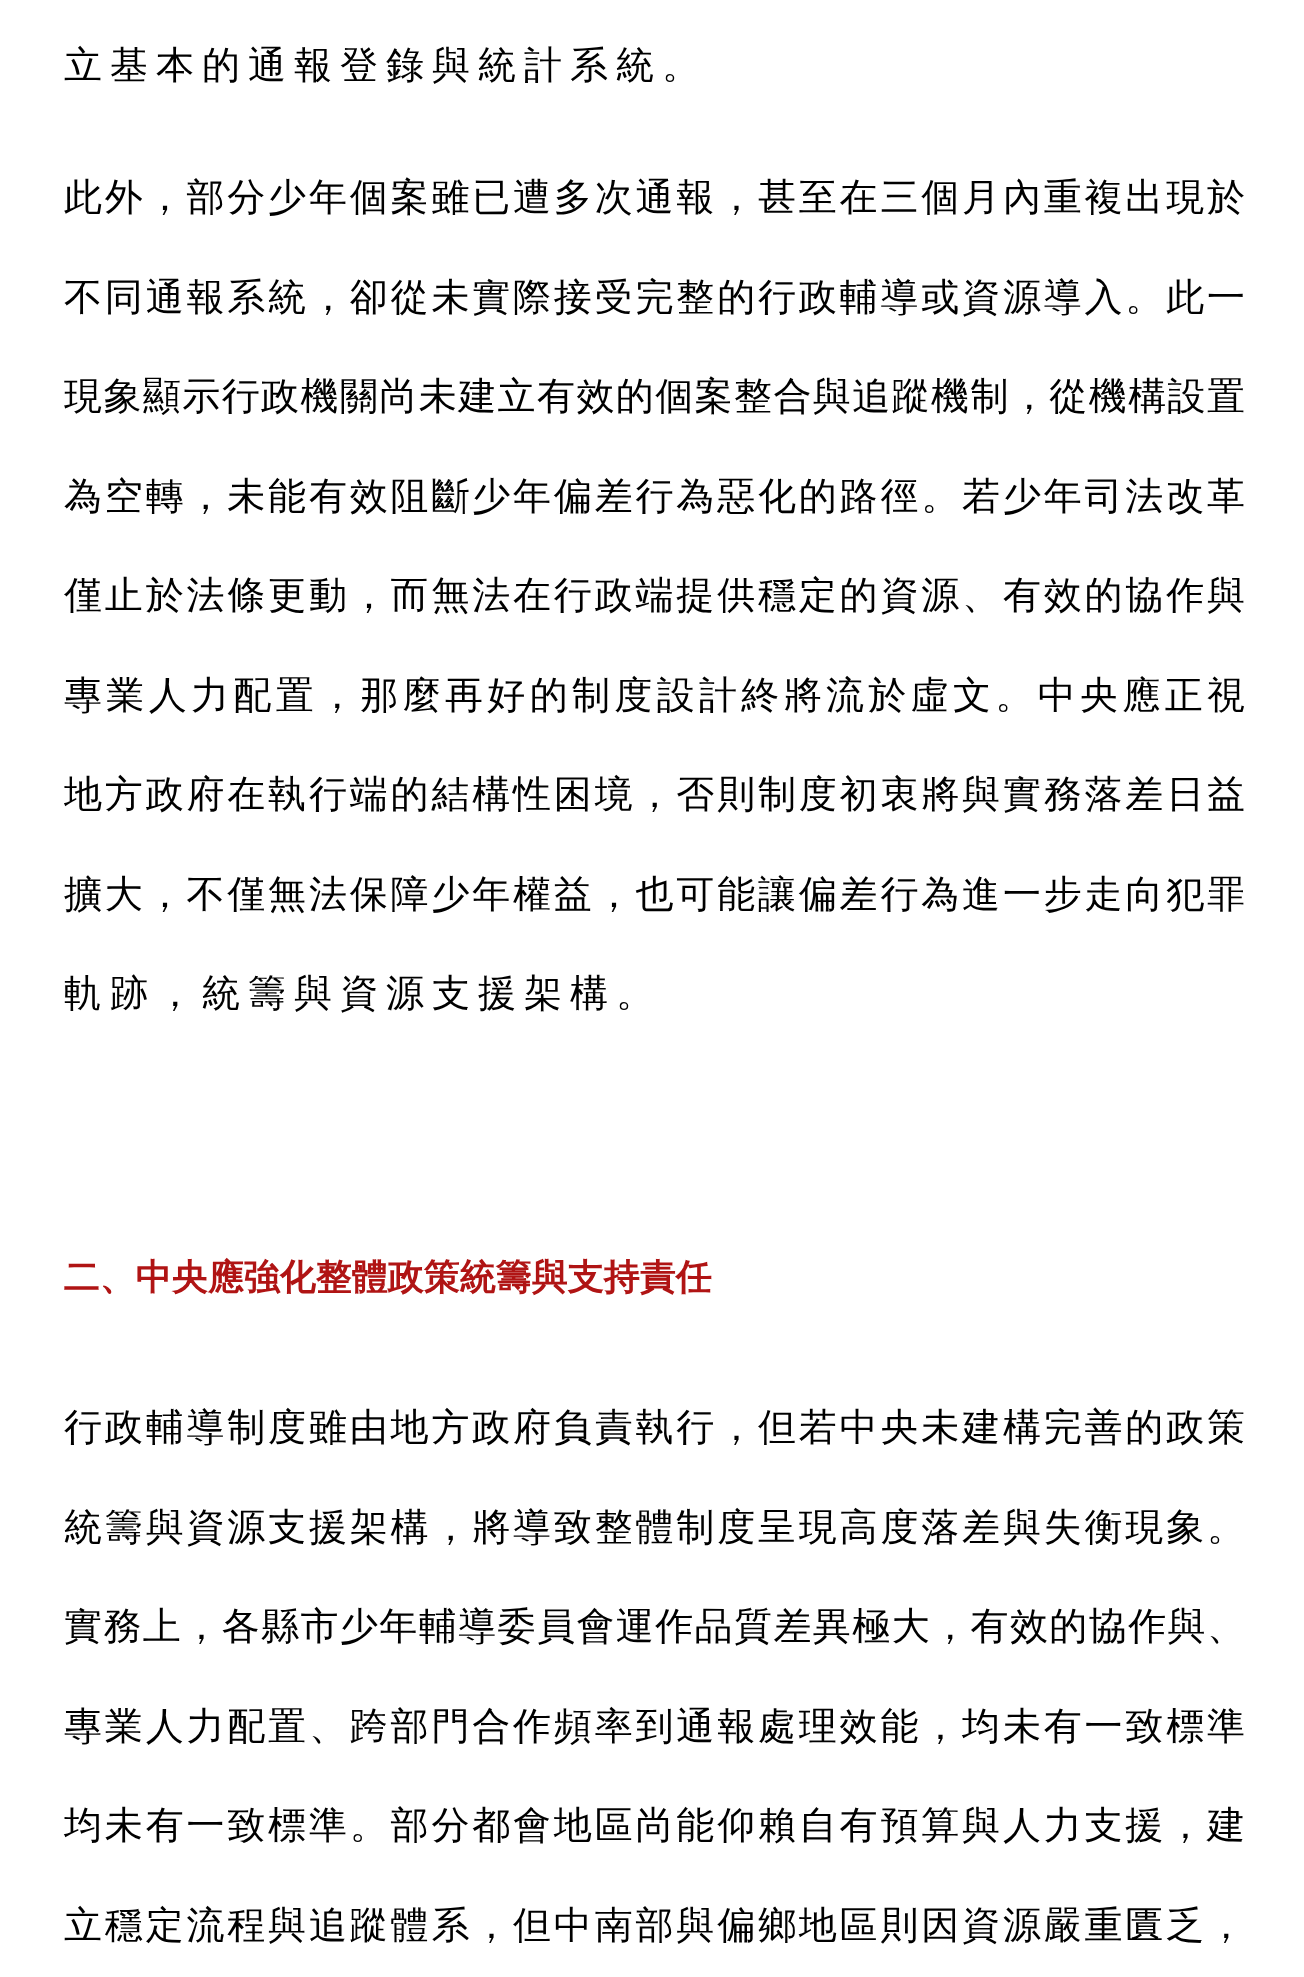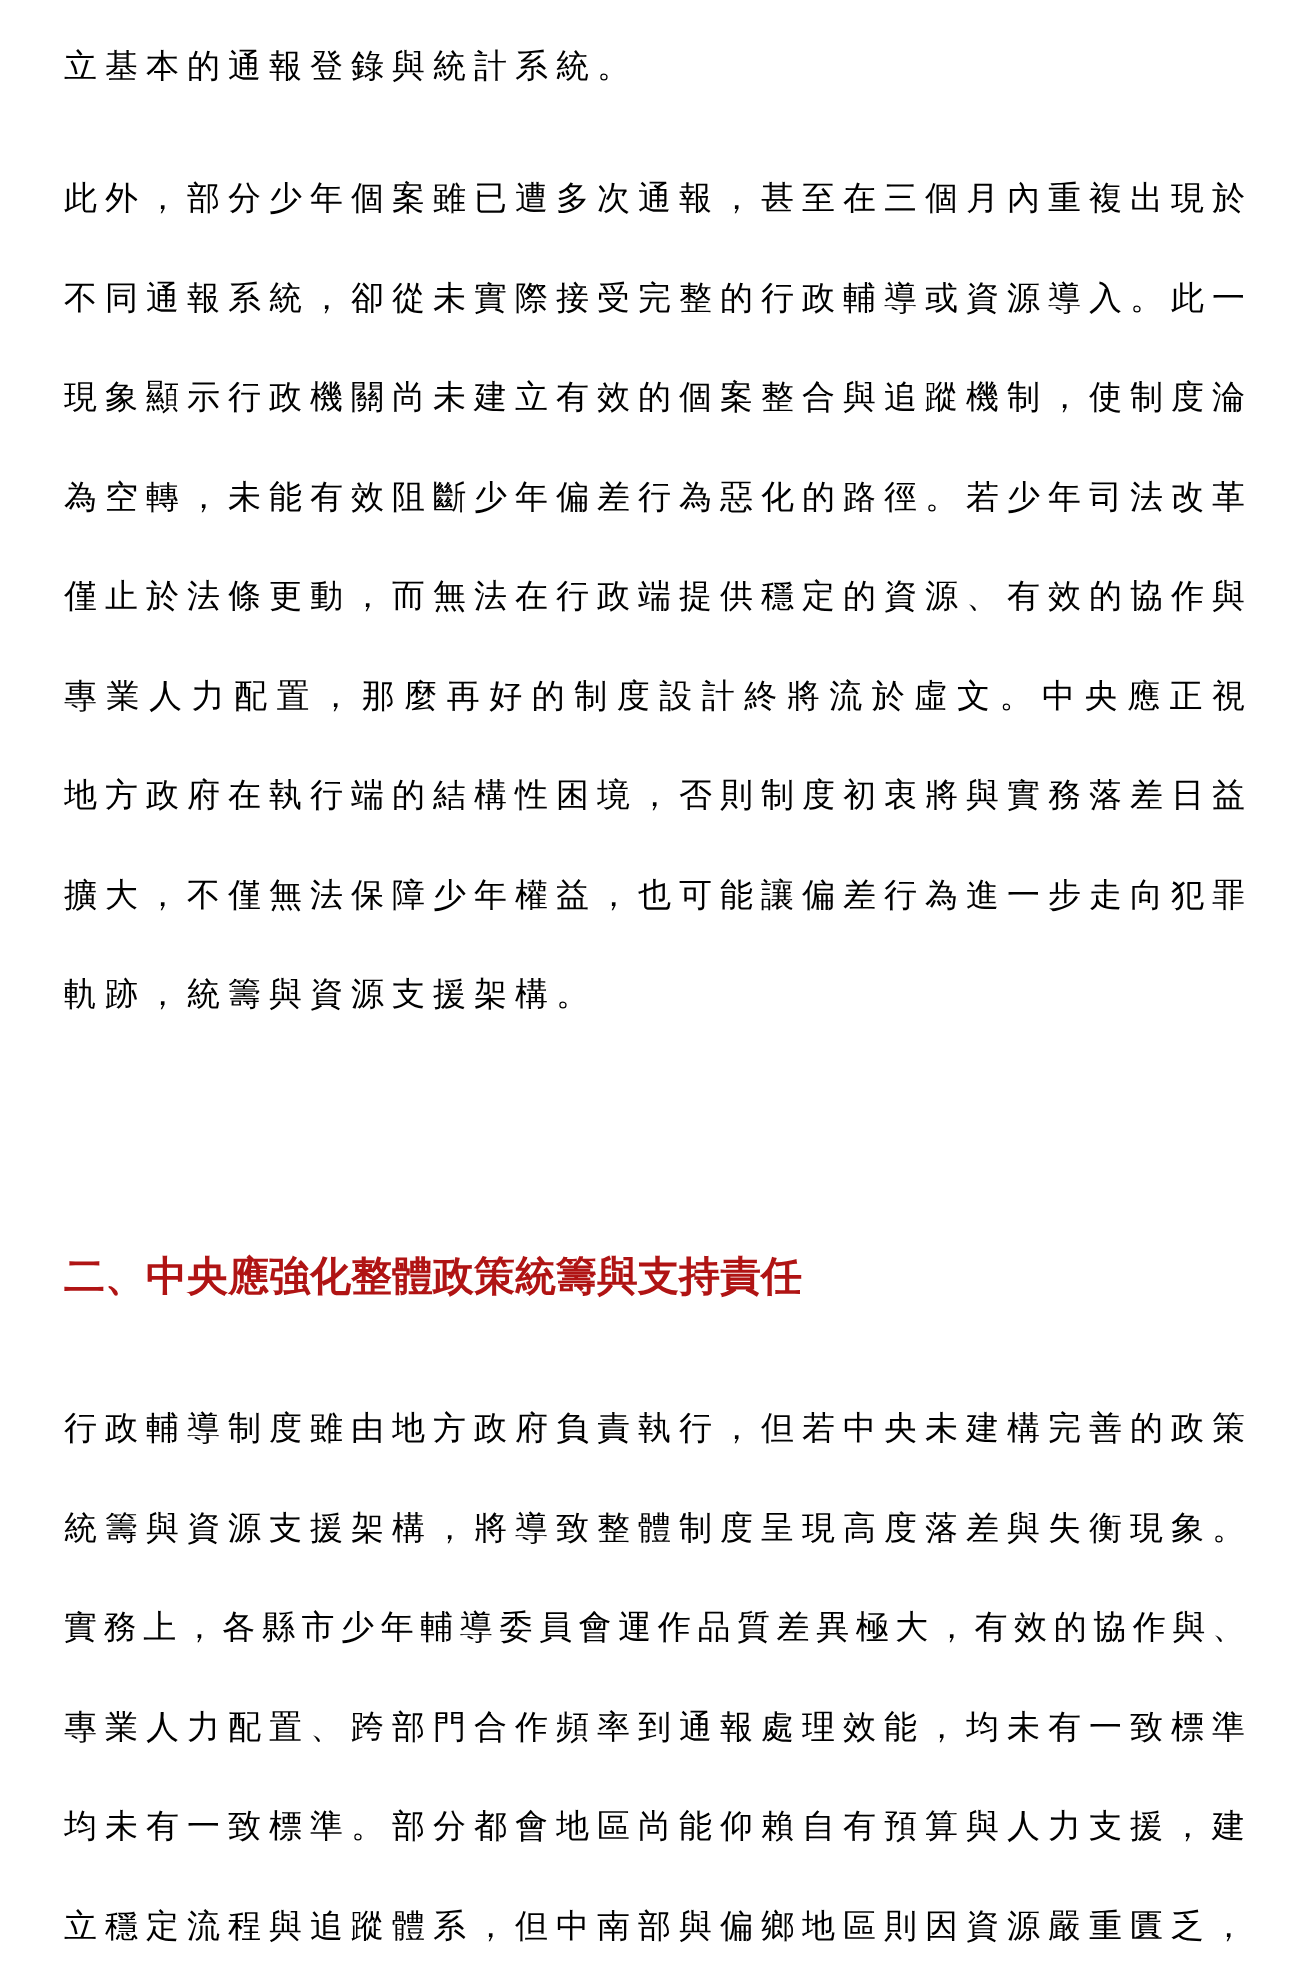--- a/index.html
+++ b/index.html
@@ -13,21 +13,21 @@
     height: 1977px;
     background: #ffffff;
     color: #000000;
     font-family: "DejaVu Serif", "Liberation Serif", serif;
     overflow: hidden;
   }
   .para {
     position: absolute;
     left: 64px;
     width: 1181px;
-    font-size: 33px;
+    font-size: 38px;
   }
   .line {
     height: 99.5px;
     line-height: 99.5px;
     white-space: nowrap;
     overflow: visible;
   }
   
   .line.full {
     text-align: justify;
@@ -41,41 +41,41 @@
   }
   .p1 { top: 16px; }
   .p2 { top: 148px; }
   .p3 { top: 1378px; }
   .heading {
     position: absolute;
     left: 64px;
     top: 1247px;
     width: 1181px;
     margin: 0;
-    font-size: 41px;
+    font-size: 36px;
     line-height: 58px;
     font-weight: bold;
     letter-spacing: 0px;
     color: #b01414; 
     white-space: nowrap;
   }
 </style>
 </head>
 <body>
 
 <div class="page">
 
   <div class="para p1">
     <div class="line last">立基本的通報登錄與統計系統。</div>
   </div>
 
   <div class="para p2">
     <div class="line full">此外，部分少年個案雖已遭多次通報，甚至在三個月內重複出現於</div>
     <div class="line full">不同通報系統，卻從未實際接受完整的行政輔導或資源導入。此一</div>
-    <div class="line full">現象顯示行政機關尚未建立有效的個案整合與追蹤機制，使制度淪</div>
+    <div class="line full">現象顯示行政機關尚未建立有效的個案整合與追蹤機制，從機構設置</div>
     <div class="line full">為空轉，未能有效阻斷少年偏差行為惡化的路徑。若少年司法改革</div>
     <div class="line full">僅止於法條更動，而無法在行政端提供穩定的資源、有效的協作與</div>
     <div class="line full">專業人力配置，那麼再好的制度設計終將流於虛文。中央應正視</div>
     <div class="line full">地方政府在執行端的結構性困境，否則制度初衷將與實務落差日益</div>
     <div class="line full">擴大，不僅無法保障少年權益，也可能讓偏差行為進一步走向犯罪</div>
     <div class="line last">軌跡，統籌與資源支援架構。</div>
   </div>
 
   <h2 class="heading">二、中央應強化整體政策統籌與支持責任</h2>
 

